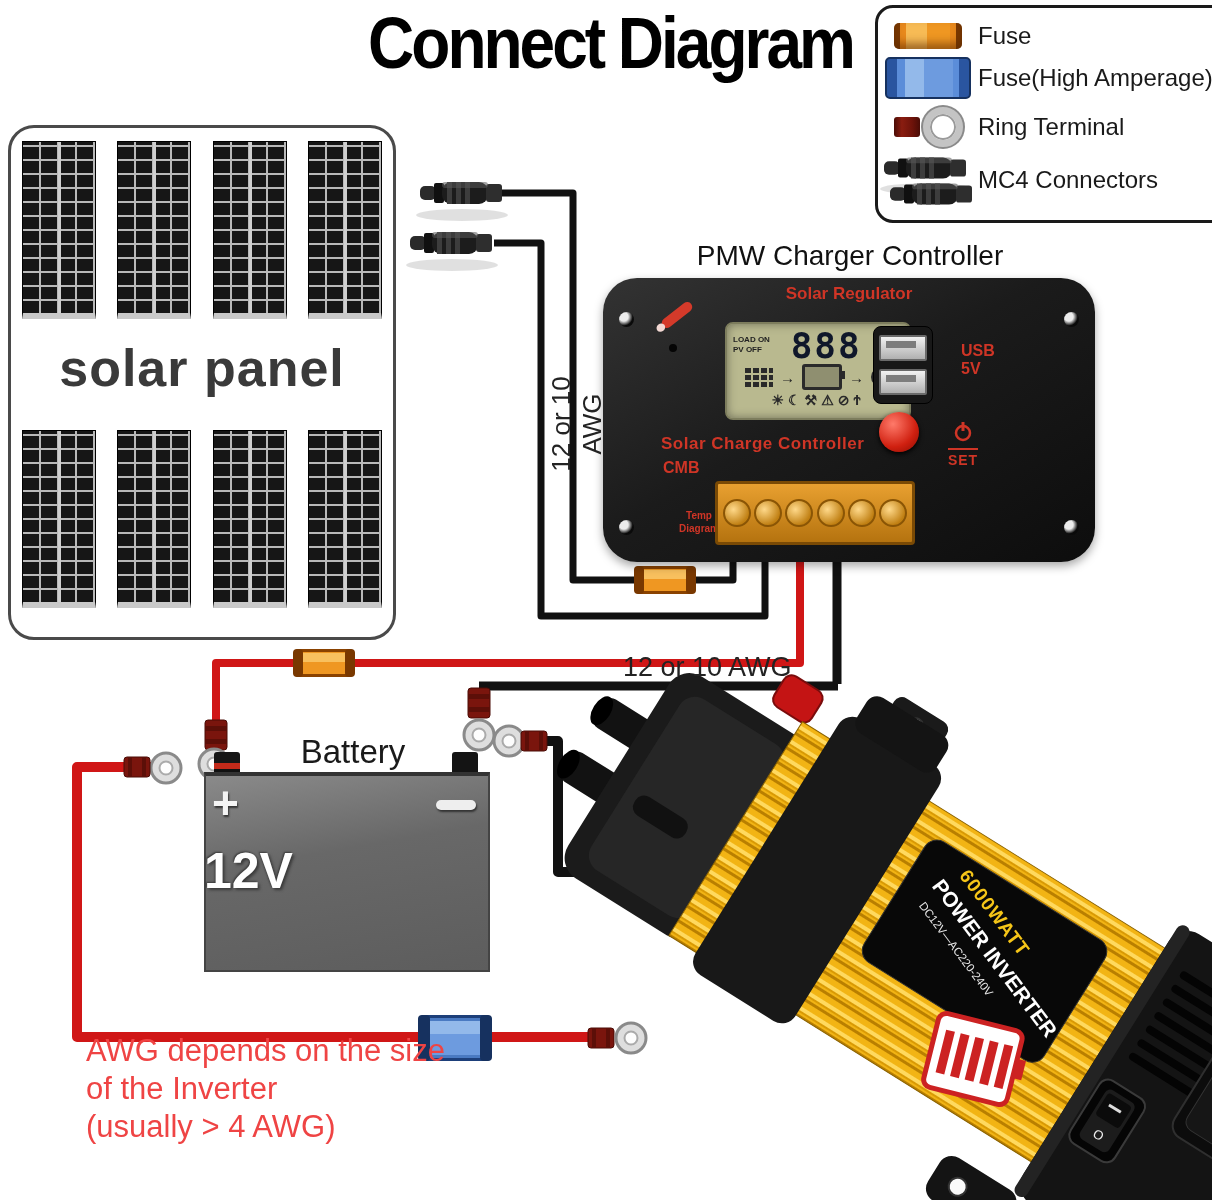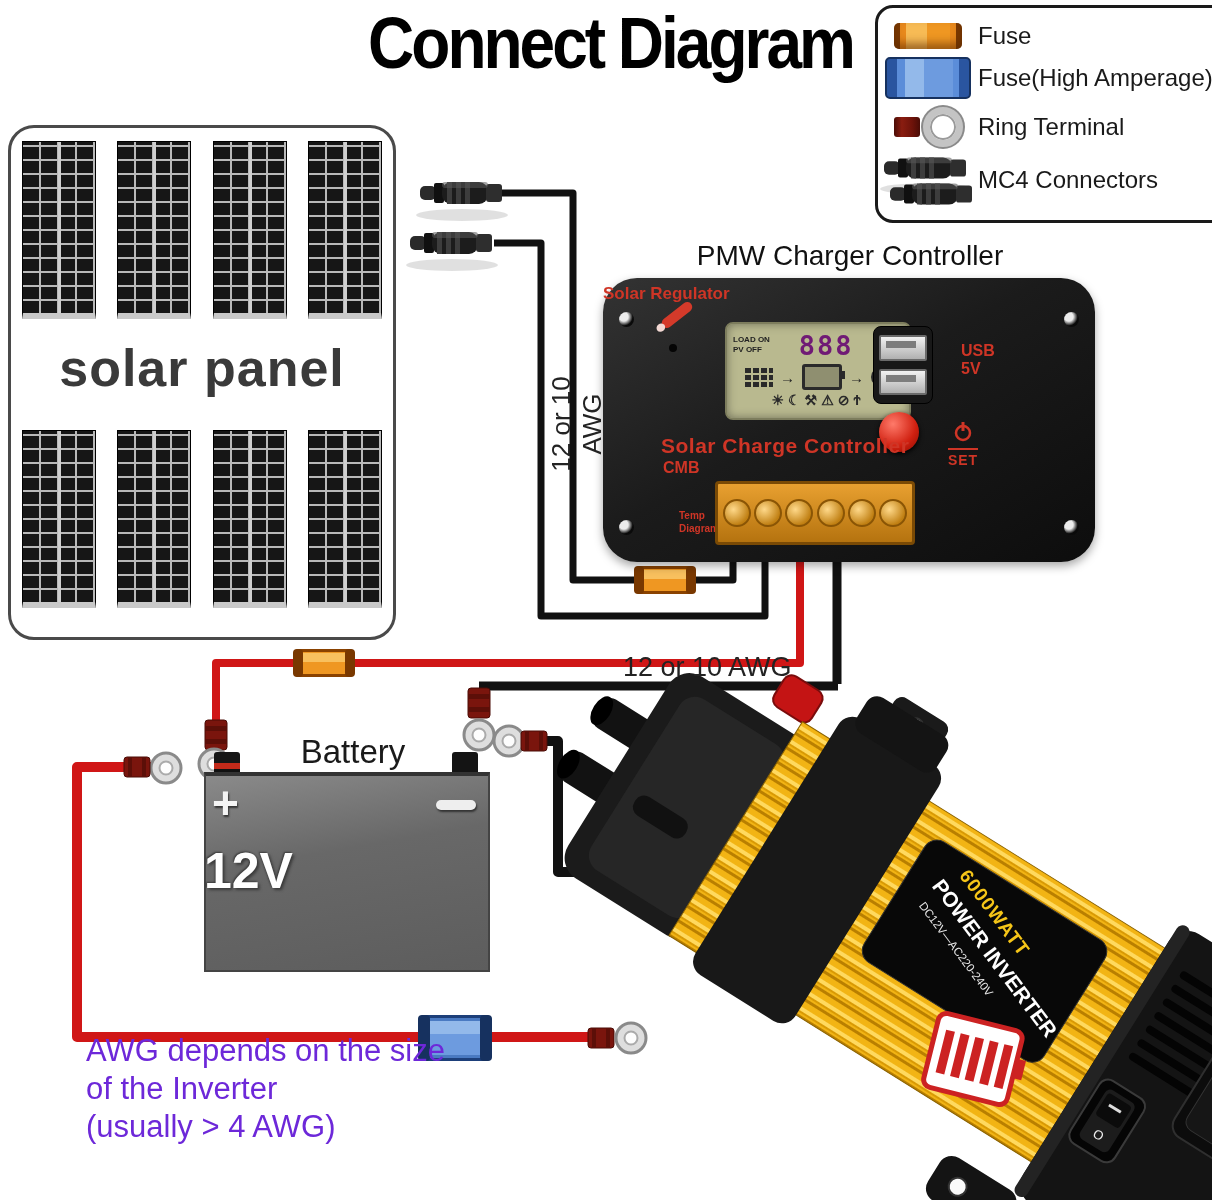--- a/index.html
+++ b/index.html
@@ -37,61 +37,61 @@
     background-image:
       linear-gradient(90deg,transparent 0 35px,#cfcfcf 35px 38px,transparent 38px),
       repeating-linear-gradient(90deg,transparent 0 16px,#b9b9b9 16px 18px),
       repeating-linear-gradient(0deg,transparent 0 12px,#b9b9b9 12px 14px);}
   .solarlabel{position:absolute;left:0;right:0;top:210px;text-align:center;font-size:52px;font-weight:700;
               color:#3a3a3a;letter-spacing:1px;}
 
   
   .vlabel{left:496px;top:393px;width:162px;text-align:center;font-size:26px;color:#232323;transform:rotate(-90deg);}
   .hlabel{left:623px;top:652px;font-size:27px;color:#232323;white-space:nowrap;}
-  .note{left:86px;top:1032px;font-size:31px;color:#6d28d9;line-height:1.22;}
+  .note{left:86px;top:1032px;font-size:31px;color:#ef4444;line-height:1.22;}
   .batlabel{left:253px;top:733px;width:200px;text-align:center;font-size:33px;color:#1a1a1a;}
   .ctitle{left:600px;top:240px;width:500px;text-align:center;font-size:28px;color:#111;}
 
   
   .controller{left:603px;top:278px;width:492px;height:284px;border-radius:34px;
      background:linear-gradient(150deg,#333 0%,#1b1b1b 45%,#0d0d0d 100%);box-shadow:0 4px 10px rgba(0,0,0,.35);}
   .hole{position:absolute;width:15px;height:15px;border-radius:50%;
         background:radial-gradient(circle at 32% 32%,#ececec 0 30%,#0a0a0a 62%);}
-  .creg{position:absolute;left:0;right:0;top:6px;text-align:left;font-size:17px;font-weight:700;color:#cf3526;}
+  .creg{position:absolute;left:0;right:0;top:6px;text-align:center;font-size:17px;font-weight:700;color:#cf3526;}
   .pen{position:absolute;left:56px;top:32px;width:36px;height:10px;background:#d43a2a;border-radius:6px;transform:rotate(-38deg);}
   .pen:after{content:"";position:absolute;left:-7px;top:1px;width:9px;height:8px;background:#f3d9d4;border-radius:50%;}
   .pendot{position:absolute;left:66px;top:66px;width:8px;height:8px;border-radius:50%;background:#050505;}
   .lcd{position:absolute;left:122px;top:44px;width:186px;height:98px;background:#b9b98f;border:2px solid #7d7d5d;
        border-radius:8px;box-sizing:border-box;box-shadow:inset 0 0 10px #70705a;padding:4px 6px;color:#222;}
   .lcdrow1{display:flex;align-items:center;justify-content:space-between;height:34px;}
   .lcdtiny{font-size:8px;font-weight:700;line-height:1.3;white-space:nowrap;}
-  .lcddig{font-family:"DejaVu Sans Mono",monospace;font-size:27px;font-weight:700;letter-spacing:2px;color:#701a75;}
+  .lcddig{font-family:"DejaVu Sans Mono",monospace;font-size:36px;font-weight:700;letter-spacing:2px;color:#0f172a;}
   .lcdrow2{display:flex;align-items:center;justify-content:center;gap:7px;height:30px;}
   .lcdpanel{width:28px;height:20px;background-color:#2a2a2a;
      background-image:repeating-linear-gradient(90deg,transparent 0 6px,#b9b98f 6px 8px),
                       repeating-linear-gradient(0deg,transparent 0 5px,#b9b98f 5px 7px);}
   .lcdarrow{font-size:15px;font-weight:700;color:#222;}
   .lcdbat{width:34px;height:20px;border:3px solid #2a2a2a;border-radius:3px;position:relative;background:#8f8f70;}
   .lcdbat:after{content:"";position:absolute;right:-6px;top:4px;width:4px;height:8px;background:#2a2a2a;}
   .lcdbulb{width:14px;height:14px;border:3px solid #2a2a2a;border-radius:50%;position:relative;}
   .lcdbulb:after{content:"";position:absolute;left:3px;bottom:-7px;width:6px;height:5px;background:#2a2a2a;}
   .lcdrow3{text-align:center;font-size:14px;letter-spacing:4px;color:#2a2a2a;font-weight:700;}
   .usbbox{position:absolute;left:270px;top:48px;width:60px;height:78px;background:#181818;border:1px solid #000;
           border-radius:8px;display:flex;flex-direction:column;align-items:center;justify-content:space-around;padding:4px 0;box-sizing:border-box;}
   .usbport{width:44px;height:22px;background:linear-gradient(#f2f2f2,#b0b0b0);border:2px solid #6a6a6a;border-radius:2px;position:relative;}
   .usbport:after{content:"";position:absolute;left:5px;top:4px;width:30px;height:7px;background:#7d7d7d;}
   .usbtxt{position:absolute;left:338px;top:64px;font-size:16px;font-weight:700;color:#cf3526;line-height:1.15;margin-left:20px;}
   .redbtn{position:absolute;left:276px;top:134px;width:40px;height:40px;border-radius:50%;
      background:radial-gradient(circle at 35% 30%,#ff7a6a,#d02010 60%,#8a0a00);box-shadow:0 2px 5px #000;}
   .setbox{position:absolute;left:338px;top:144px;width:44px;text-align:center;color:#cf3526;}
   .setline{width:30px;height:2px;background:#cf3526;margin:2px auto;}
   .settxt{font-size:14px;font-weight:700;letter-spacing:1px;}
-  .ctext1{position:absolute;left:58px;top:156px;font-size:21px;font-weight:700;color:#cf3526;letter-spacing:.5px;}
+  .ctext1{position:absolute;left:58px;top:156px;font-size:17px;font-weight:700;color:#cf3526;letter-spacing:.5px;}
   .ctext2{position:absolute;left:60px;top:181px;font-size:16px;font-weight:700;color:#cf3526;}
-  .tempt{position:absolute;left:76px;top:232px;font-size:10px;font-weight:700;color:#cf3526;line-height:1.25;}
+  .tempt{position:absolute;left:76px;top:232px;font-size:10px;font-weight:700;color:#cf3526;line-height:1.25;text-align:center;}
   .tblock{position:absolute;left:112px;top:203px;width:200px;height:64px;border:3px solid #7a4a05;border-radius:4px;
      background:linear-gradient(#e8a030,#b5730f);box-sizing:border-box;display:flex;align-items:center;justify-content:space-around;padding:0 3px;}
   .screw{width:24px;height:24px;border-radius:50%;border:2px solid #8a5505;
      background:radial-gradient(circle at 35% 35%,#ffd98a,#c07f12 72%);}
 
   
   .battery{left:204px;top:750px;width:286px;height:222px;}
   .bpost{position:absolute;top:2px;width:26px;height:22px;background:#141414;border-radius:3px 3px 0 0;}
   .bpost.plus{left:10px;background:linear-gradient(#161616 0 50%,#c22a1a 50% 78%,#111 78%);}
   .bpost.minus{right:12px;}

